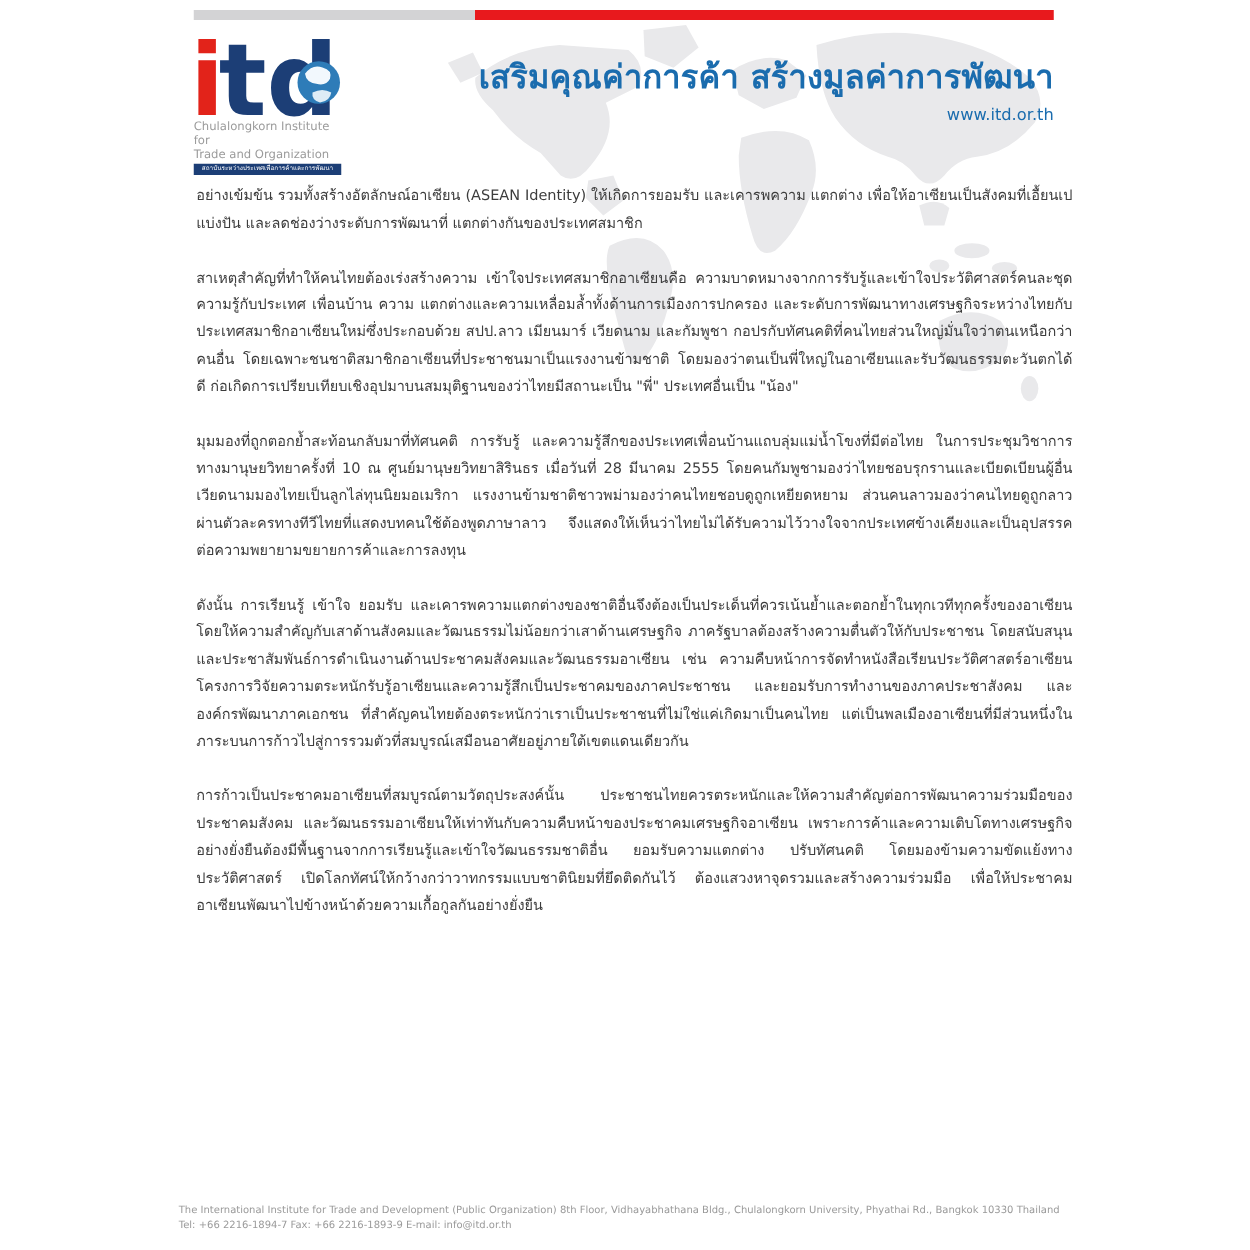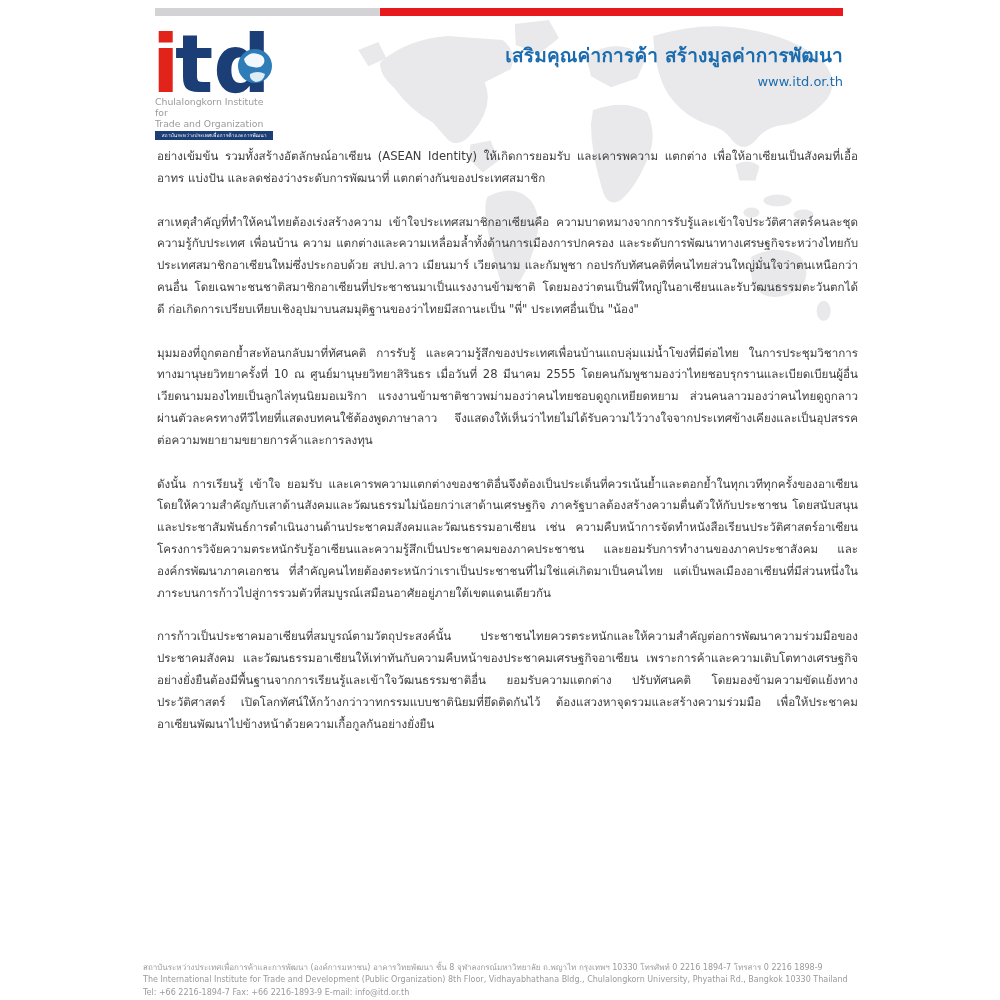--- a/index.html
+++ b/index.html
@@ -14,21 +14,21 @@
   
   .map-wrap { position:absolute; left:352px; top:14px; width:492px; height:336px; overflow:hidden; }
 
   
   .logo { position:absolute; left:152px; top:26px; width:140px; }
   .logo-sub { position:absolute; left:155px; top:97px; width:118px; color:#9b9b9b; font-size:9.3px; line-height:10.8px; }
   .logo-band { margin-top:2px; background:#1c3e76; color:#ffffff; font-size:5.1px; line-height:7px; padding:1px 2px; text-align:center; white-space:nowrap; overflow:hidden; }
 
   
   .slogan-wrap { position:absolute; right:157px; top:40px; text-align:right; }
-  .slogan { color:#1a6cae; font-size:19px; font-weight:bold; letter-spacing:.2px; }
+  .slogan { color:#1a6cae; font-size:26px; font-weight:bold; letter-spacing:.2px; }
   .site { color:#1a6cae; font-size:13px; margin-top:4px; }
 
   
   .content { position:absolute; left:157px; top:146px; width:701px; color:#3c3c3c;
              font-size:11.6px; line-height:21.8px; text-align:justify; }
   .content p { margin:0 0 22px 0; }
 
   
   .footer { position:absolute; left:143px; top:962px; width:722px; color:#9a9a9a;
             font-size:8px; line-height:12.4px; white-space:nowrap; }
@@ -76,24 +76,23 @@
   <div>Trade and Organization</div>
   <div class="logo-band">สถาบันระหว่างประเทศเพื่อการค้าและการพัฒนา</div>
 </div>
 
 <div class="slogan-wrap">
   <div class="slogan">เสริมคุณค่าการค้า สร้างมูลค่าการพัฒนา</div>
   <div class="site">www.itd.or.th</div>
 </div>
 
 <div class="content">
-  <p>อย่างเข้มข้น รวมทั้งสร้างอัตลักษณ์อาเซียน (ASEAN Identity) ให้เกิดการยอมรับ และเคารพความ แตกต่าง เพื่อให้อาเซียนเป็นสังคมที่เอื้ออาทร แบ่งปัน และลดช่องว่างระดับการพัฒนาที่ แตกต่างกันของประเทศสมาชิก</p>
+  <p>อย่างเข้มข้น รวมทั้งสร้างอัตลักษณ์อาเซียน (ASEAN Identity) ให้เกิดการยอมรับ และเคารพความ แตกต่าง เพื่อให้อาเซียนเป็นสังคมที่เอื้ยนเป แบ่งปัน และลดช่องว่างระดับการพัฒนาที่ แตกต่างกันของประเทศสมาชิก</p>
   <p>สาเหตุสำคัญที่ทำให้คนไทยต้องเร่งสร้างความ เข้าใจประเทศสมาชิกอาเซียนคือ ความบาดหมางจากการรับรู้และเข้าใจประวัติศาสตร์คนละชุดความรู้กับประเทศ เพื่อนบ้าน ความ แตกต่างและความเหลื่อมล้ำทั้งด้านการเมืองการปกครอง และระดับการพัฒนาทางเศรษฐกิจระหว่างไทยกับประเทศสมาชิกอาเซียนใหม่ซึ่งประกอบด้วย สปป.ลาว เมียนมาร์ เวียดนาม และกัมพูชา กอปรกับทัศนคติที่คนไทยส่วนใหญ่มั่นใจว่าตนเหนือกว่าคนอื่น โดยเฉพาะชนชาติสมาชิกอาเซียนที่ประชาชนมาเป็นแรงงานข้ามชาติ โดยมองว่าตนเป็นพี่ใหญ่ในอาเซียนและรับวัฒนธรรมตะวันตกได้ดี ก่อเกิดการเปรียบเทียบเชิงอุปมาบนสมมุติฐานของว่าไทยมีสถานะเป็น "พี่" ประเทศอื่นเป็น "น้อง"</p>
   <p>มุมมองที่ถูกตอกย้ำสะท้อนกลับมาที่ทัศนคติ การรับรู้ และความรู้สึกของประเทศเพื่อนบ้านแถบลุ่มแม่น้ำโขงที่มีต่อไทย ในการประชุมวิชาการทางมานุษยวิทยาครั้งที่ 10 ณ ศูนย์มานุษยวิทยาสิรินธร เมื่อวันที่ 28 มีนาคม 2555 โดยคนกัมพูชามองว่าไทยชอบรุกรานและเบียดเบียนผู้อื่น เวียดนามมองไทยเป็นลูกไล่ทุนนิยมอเมริกา แรงงานข้ามชาติชาวพม่ามองว่าคนไทยชอบดูถูกเหยียดหยาม ส่วนคนลาวมองว่าคนไทยดูถูกลาวผ่านตัวละครทางทีวีไทยที่แสดงบทคนใช้ต้องพูดภาษาลาว จึงแสดงให้เห็นว่าไทยไม่ได้รับความไว้วางใจจากประเทศข้างเคียงและเป็นอุปสรรคต่อความพยายามขยายการค้าและการลงทุน</p>
   <p>ดังนั้น การเรียนรู้ เข้าใจ ยอมรับ และเคารพความแตกต่างของชาติอื่นจึงต้องเป็นประเด็นที่ควรเน้นย้ำและตอกย้ำในทุกเวทีทุกครั้งของอาเซียน โดยให้ความสำคัญกับเสาด้านสังคมและวัฒนธรรมไม่น้อยกว่าเสาด้านเศรษฐกิจ ภาครัฐบาลต้องสร้างความตื่นตัวให้กับประชาชน โดยสนับสนุนและประชาสัมพันธ์การดำเนินงานด้านประชาคมสังคมและวัฒนธรรมอาเซียน เช่น ความคืบหน้าการจัดทำหนังสือเรียนประวัติศาสตร์อาเซียน โครงการวิจัยความตระหนักรับรู้อาเซียนและความรู้สึกเป็นประชาคมของภาคประชาชน และยอมรับการทำงานของภาคประชาสังคม และองค์กรพัฒนาภาคเอกชน ที่สำคัญคนไทยต้องตระหนักว่าเราเป็นประชาชนที่ไม่ใช่แค่เกิดมาเป็นคนไทย แต่เป็นพลเมืองอาเซียนที่มีส่วนหนึ่งในภาระบนการก้าวไปสู่การรวมตัวที่สมบูรณ์เสมือนอาศัยอยู่ภายใต้เขตแดนเดียวกัน</p>
   <p>การก้าวเป็นประชาคมอาเซียนที่สมบูรณ์ตามวัตถุประสงค์นั้น ประชาชนไทยควรตระหนักและให้ความสำคัญต่อการพัฒนาความร่วมมือของประชาคมสังคม และวัฒนธรรมอาเซียนให้เท่าทันกับความคืบหน้าของประชาคมเศรษฐกิจอาเซียน เพราะการค้าและความเติบโตทางเศรษฐกิจอย่างยั่งยืนต้องมีพื้นฐานจากการเรียนรู้และเข้าใจวัฒนธรรมชาติอื่น ยอมรับความแตกต่าง ปรับทัศนคติ โดยมองข้ามความขัดแย้งทางประวัติศาสตร์ เปิดโลกทัศน์ให้กว้างกว่าวาทกรรมแบบชาตินิยมที่ยึดติดกันไว้ ต้องแสวงหาจุดรวมและสร้างความร่วมมือ เพื่อให้ประชาคมอาเซียนพัฒนาไปข้างหน้าด้วยความเกื้อกูลกันอย่างยั่งยืน</p>
 </div>
 
 <div class="footer">
-  <div>สถาบันระหว่างประเทศเพื่อการค้าและการพัฒนา (องค์การมหาชน) อาคารวิทยพัฒนา ชั้น 8 จุฬาลงกรณ์มหาวิทยาลัย ถ.พญาไท กรุงเทพฯ 10330 โทรศัพท์ 0 2216 1894-7 โทรสาร 0 2216 1898-9</div>
   <div>The International Institute for Trade and Development (Public Organization) 8th Floor, Vidhayabhathana Bldg., Chulalongkorn University, Phyathai Rd., Bangkok 10330 Thailand</div>
   <div>Tel: +66 2216-1894-7  Fax: +66 2216-1893-9  E-mail: info@itd.or.th</div>
 </div>
 
 </body></html>

